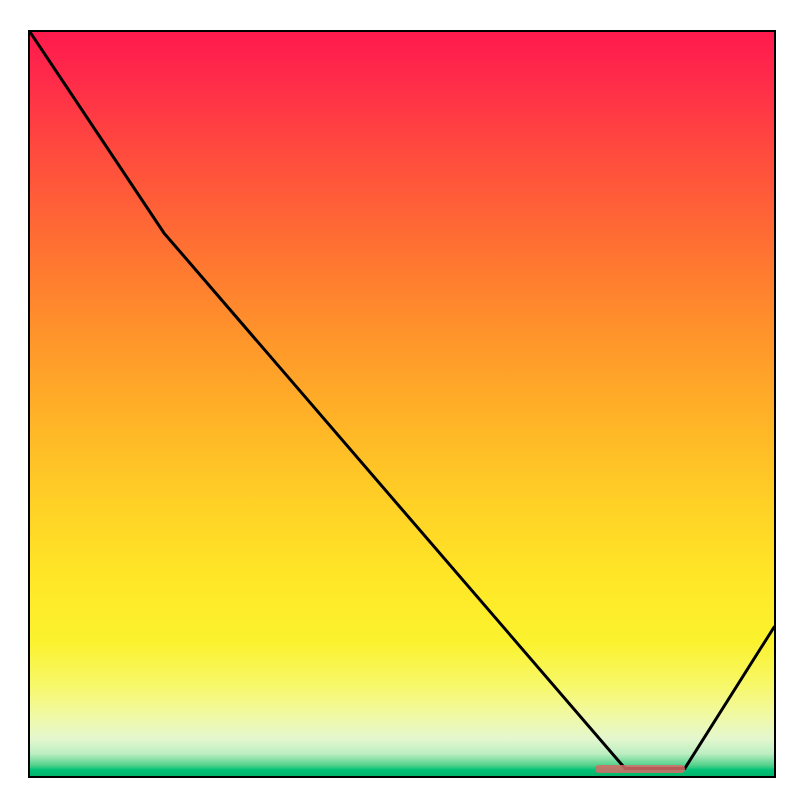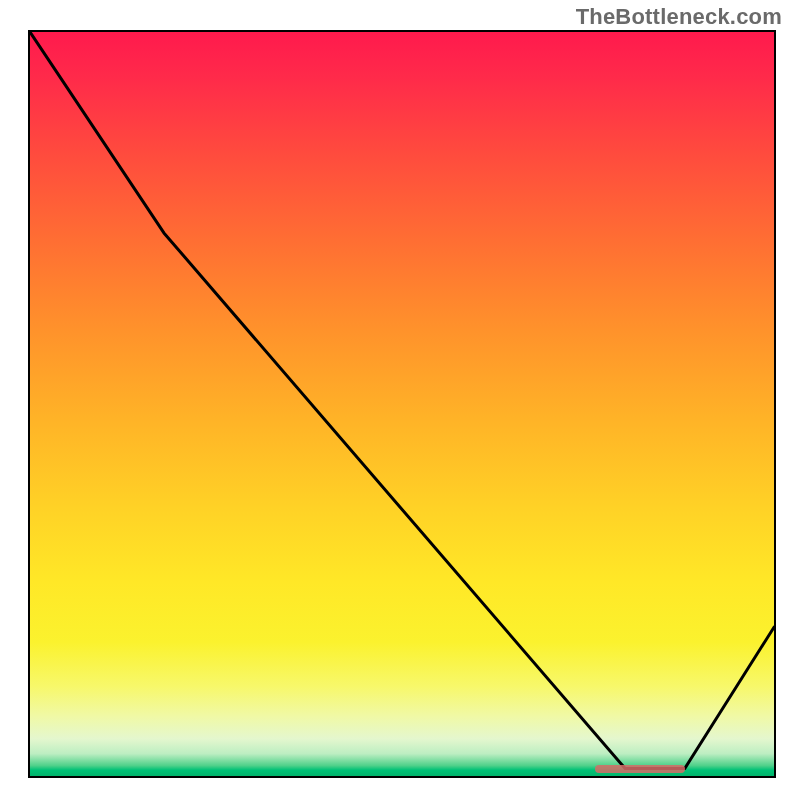--- a/index.html
+++ b/index.html
@@ -73,21 +73,20 @@
     border-radius: 4px;
     background: #d66b66;
     opacity: 0.85;
     z-index: 21;
   }
 </style>
 </head>
 <body>
 
 <div class="stage">
-  <div class="watermark">TheBottleneck.com</div>
 
   <div class="plot">
     <div class="gradient"></div>
 
     <svg class="curve" viewBox="0 0 744 744" preserveAspectRatio="none">
       <path d="M0.0 0.0 L133.9 200.9 L595.2 736.6 L654.7 736.6 L744.0 595.2" fill="none" stroke="#000" stroke-width="3" stroke-linejoin="round" stroke-linecap="round"></path>
     </svg>
 
     <div class="marker" style="left: 565.44px; width: 89.28px; top: 732.56px;"></div>
   </div>

